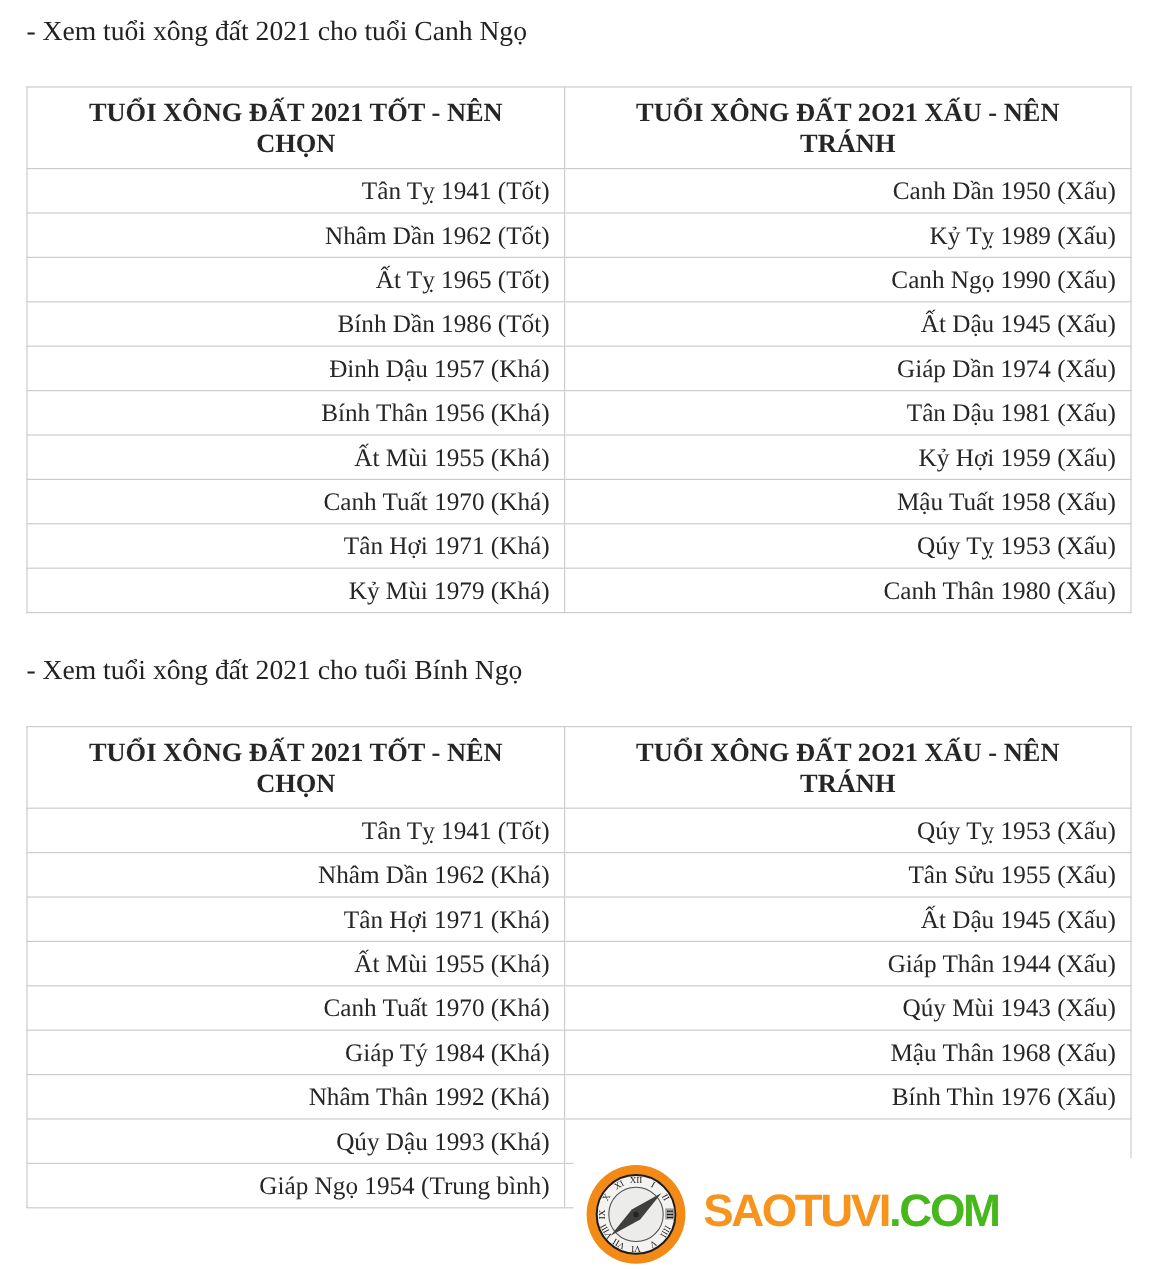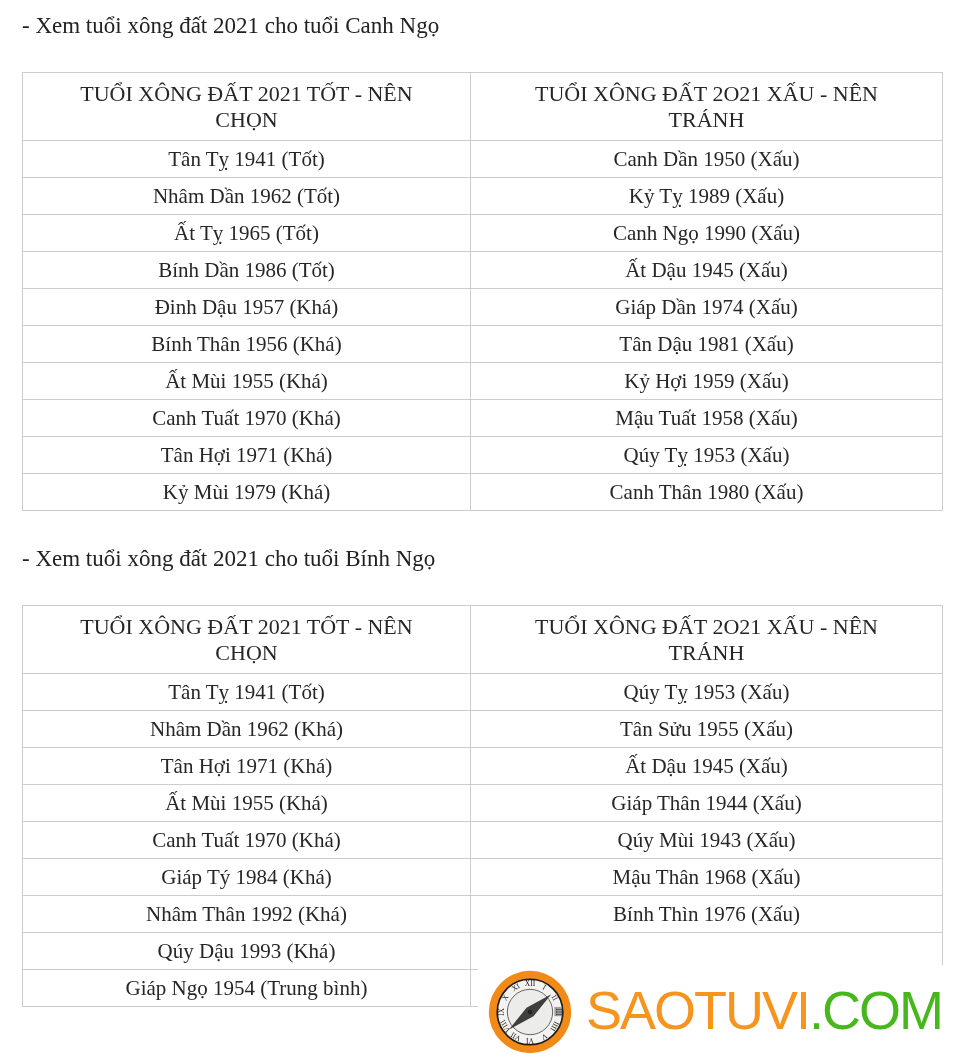--- a/index.html
+++ b/index.html
@@ -31,29 +31,29 @@
     margin-bottom: 32px;
   }
   table.xd-table col.c1 { width: 448px; }
   table.xd-table col.c2 { width: 472px; }
   table.xd-table th, table.xd-table td {
     border: 1px solid #cccccc;
     color: #262626;
   }
   table.xd-table th {
     font-size: 22px;
-    font-weight: 400;
+    font-weight: 700;
     text-align: center;
     line-height: 26px;
     padding: 7px 30px;
     height: 68px;
   }
   table.xd-table td {
     font-size: 21px;
-    text-align: center;
+    text-align: right;
     padding: 4px 12px;
     height: 37px;
     line-height: 27px;
     white-space: nowrap;
     overflow: hidden;
   }
   .logo-overlay {
     position: absolute;
     left: 478px;
     top: 965px;
@@ -65,22 +65,22 @@
     z-index: 5;
   }
   .logo-clock {
     width: 84px;
     height: 84px;
     flex: 0 0 84px;
     margin-left: 10px;
   }
   .logo-text {
     font-family: "Liberation Sans", "DejaVu Sans", sans-serif;
-    font-weight: 400;
-    font-size: 54px;
+    font-weight: 700;
+    font-size: 38px;
     letter-spacing: -2px;
     margin-left: 14px;
     white-space: nowrap;
     line-height: 1;
     padding-bottom: 4px;
   }
 </style>
 </head>
 <body>
 

